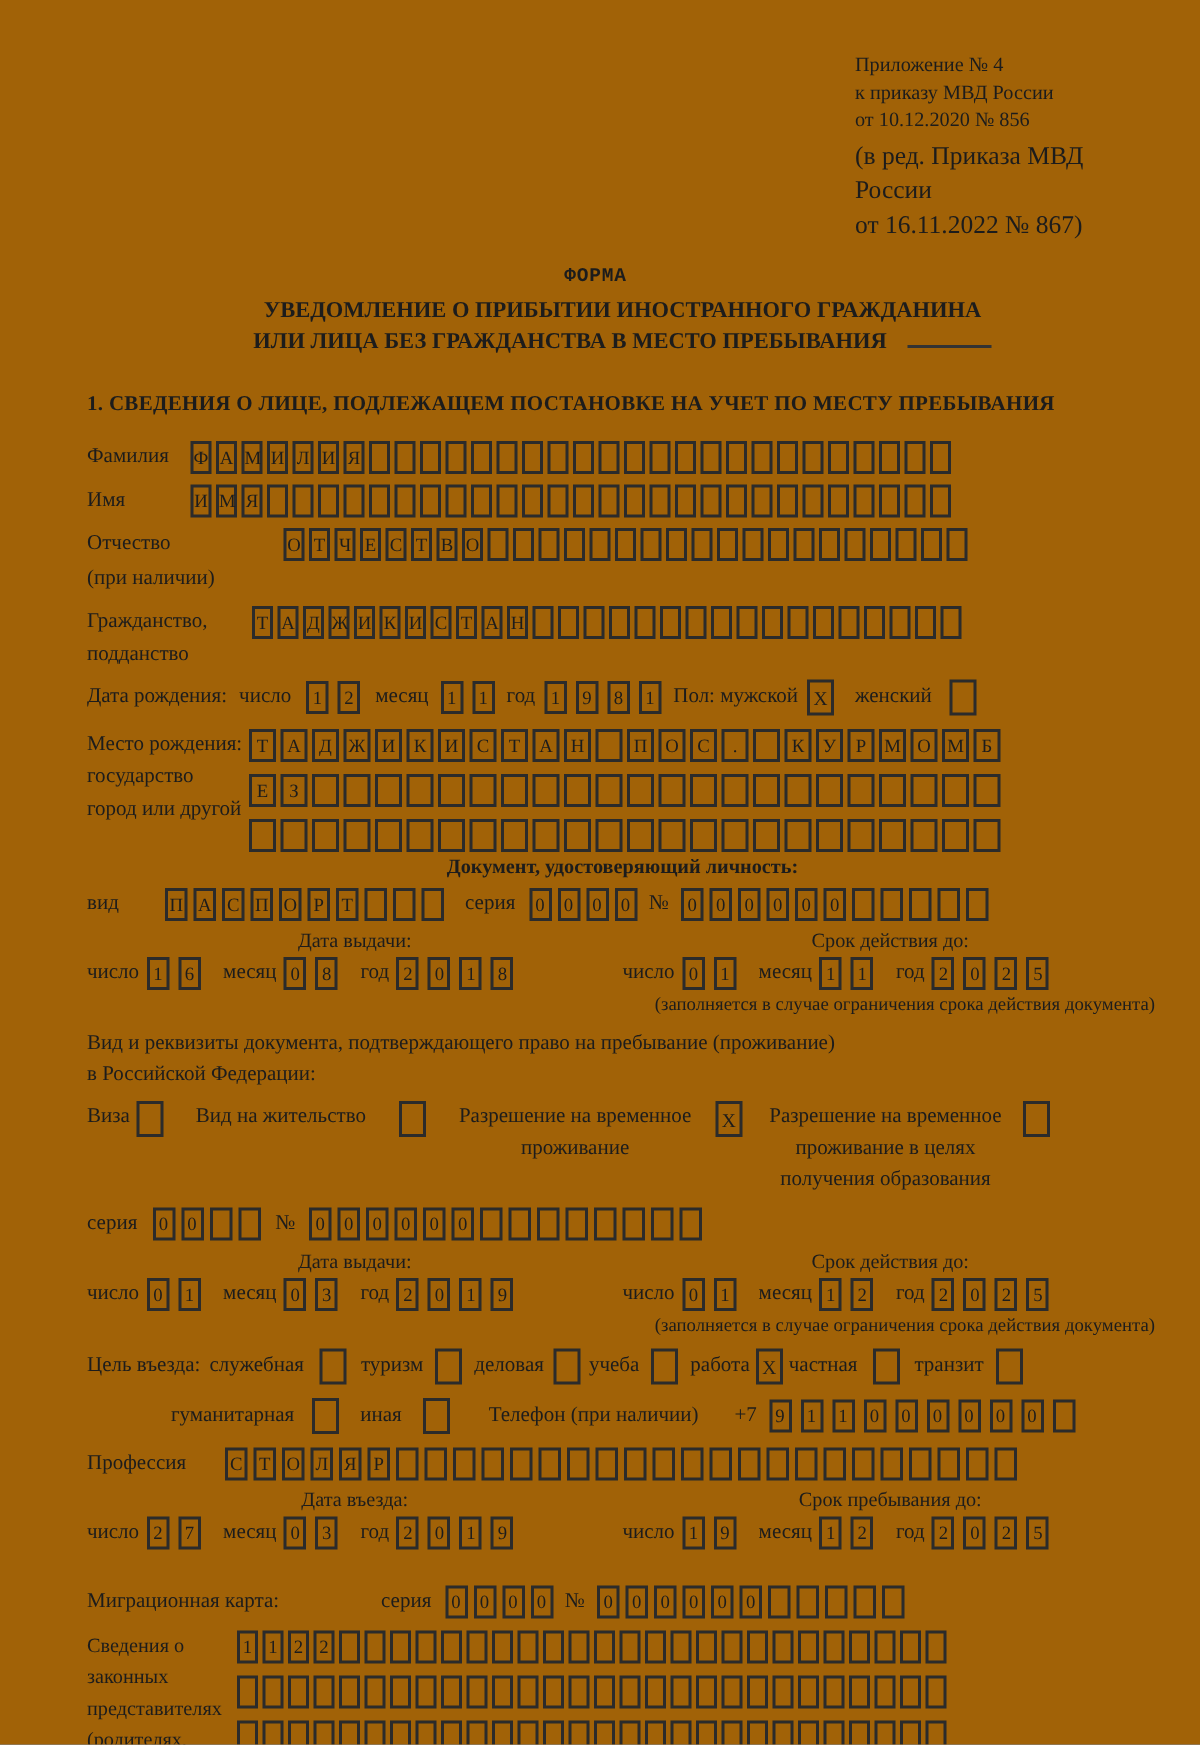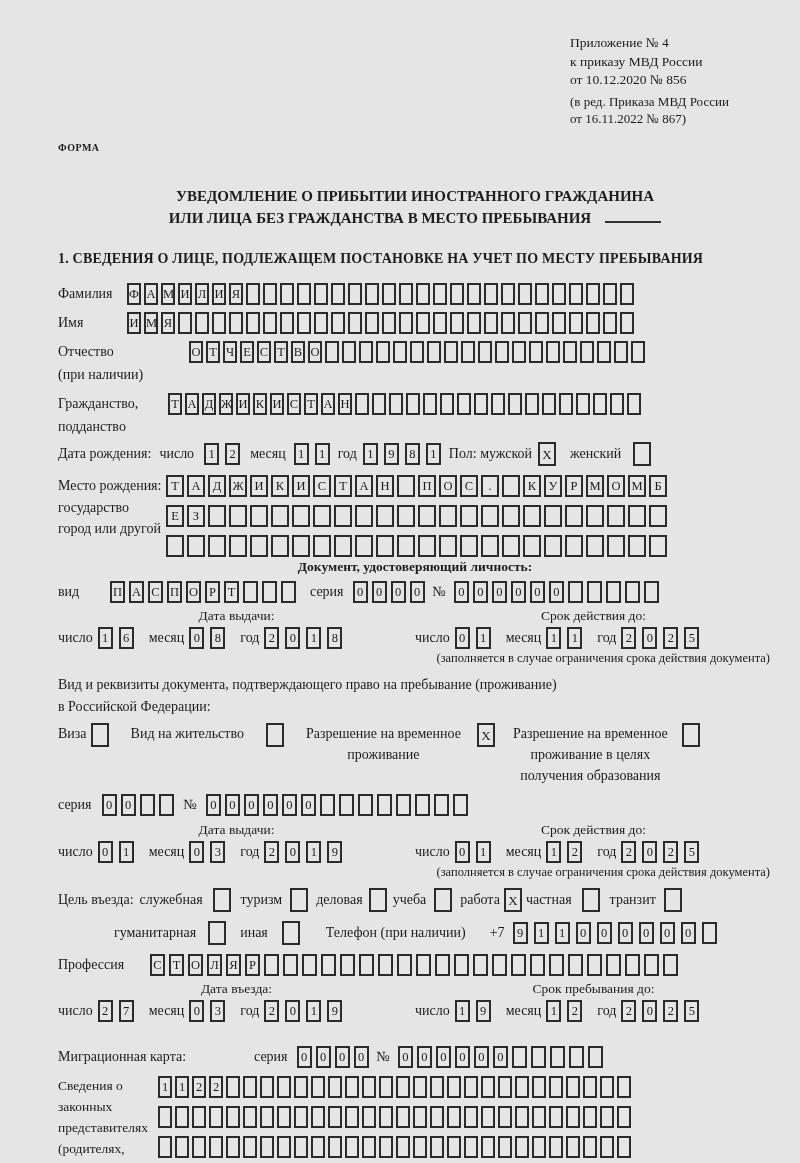--- a/index.html
+++ b/index.html
@@ -1,31 +1,31 @@
 <!DOCTYPE html>
 <html><head>
 <meta charset="utf-8">
 <style>
   * { box-sizing: border-box; margin: 0; padding: 0; }
   html, body { background: #888; }
   .page {
     width: 800px; height: 1163px;
     margin: 0 auto;
-    background: #e5e5e5;
+    background: #a16207;
     color: #1c1c1c;
     font-family: "Liberation Serif", "DejaVu Serif", serif;
     font-size: 14px;
     padding: 34px 28px 10px 58px;
     position: relative;
     overflow: hidden;
   }
   .hdr-block { width: 188px; margin-left: auto; margin-right: 14px; line-height: 1.38; font-size: 13.5px; }
-  .hdr-amend { margin-top: 3px; font-size: 13px; line-height: 1.35; }
-  .forma { text-align: left; font-weight: bold; margin: 14px 36px 0 0; font-size: 10px; letter-spacing: .5px; }
-  .title { text-align: center; font-weight: bold; font-size: 15px; line-height: 1.45; margin-top: 33px; }
+  .hdr-amend { margin-top: 3px; font-size: 17px; line-height: 1.35; }
+  .forma { text-align: center; font-weight: bold; margin: 14px 36px 0 0; font-size: 13px; letter-spacing: .5px; font-family: Liberation Mono, monospace; }
+  .title { text-align: center; font-weight: bold; font-size: 15px; line-height: 1.45; margin-top: 6px; }
   .title-underline { display: inline-block; width: 56px; border-bottom: 2px solid #333; height: 12px; margin-left: 14px; }
   .sec-heading { font-weight: bold; font-size: 14px; margin: 22px 0 16px 0; letter-spacing: .2px; }
 
   .row { display: flex; align-items: center; margin-bottom: 7px; }
   .cells { display: inline-flex; align-items: center; }
   .cell {
     display: inline-block; flex: none;
     width: 14px; height: 22px;
     border: 2px solid #2b2b2b;
     margin-right: 3px;

